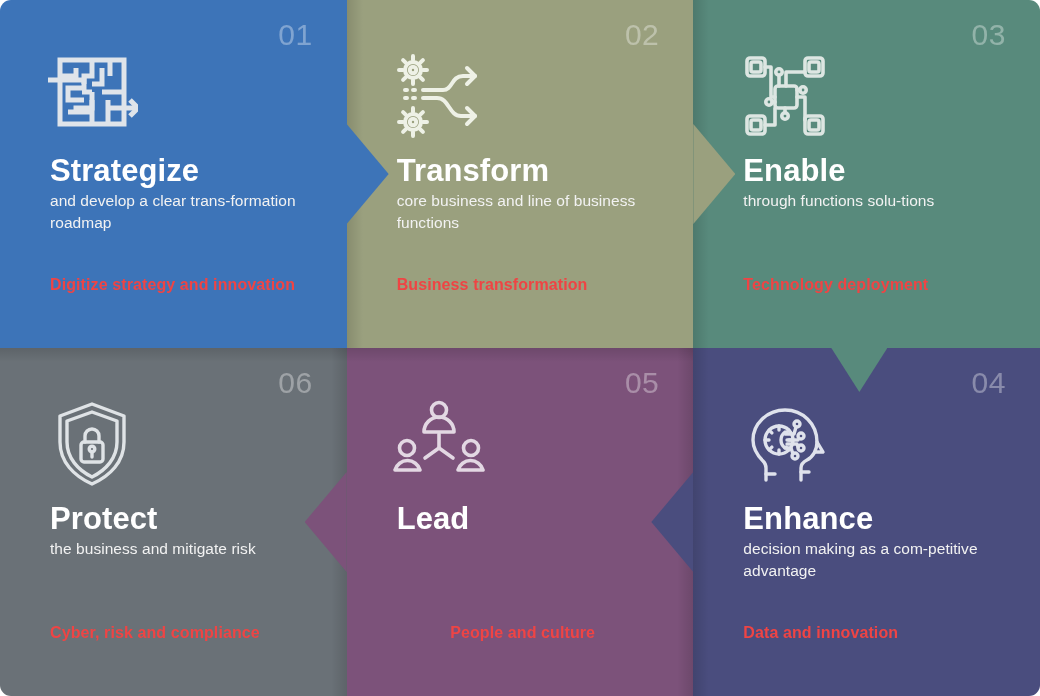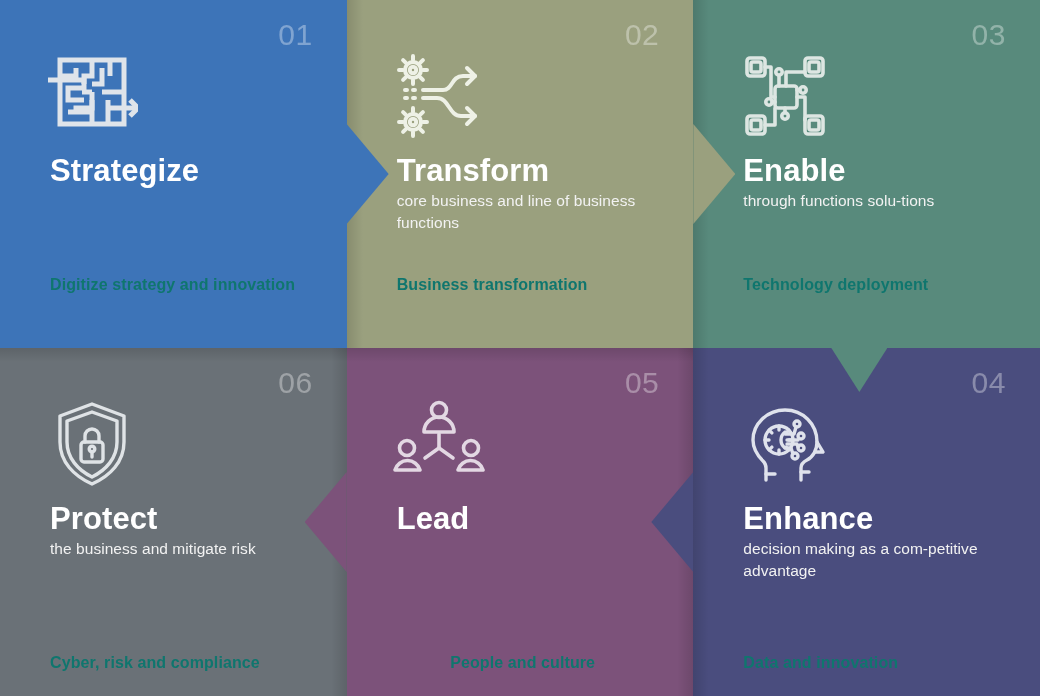--- a/index.html
+++ b/index.html
@@ -2,20 +2,21 @@
 <html><head>
 <meta charset="utf-8">
 <style>
   html,body{margin:0;padding:0;background:#fff;}
   body{font-family:"Liberation Sans","DejaVu Sans",sans-serif;}
 
   #board{
     position:relative;
     width:1040px;height:696px;
     overflow:hidden;
+    border-radius:11px;
   }
 
   .panel{
     position:absolute;
     width:346.67px;height:348px;
     box-sizing:border-box;
     overflow:visible;
   }
   .panel-bg{
     position:absolute;left:0;top:0;width:100%;height:100%;
@@ -99,28 +100,28 @@
   .subtitle{
     position:absolute;left:50px;top:190px;
     width:252px;
     font-size:15.5px;font-weight:400;color:#f2f2f2;
     line-height:1.42;
     letter-spacing:.05px;
   }
   .tagline{
     position:absolute;left:50px;top:272px;
     width:252px;
-    font-size:16px;font-weight:700;color:#0f766e;
+    font-size:16px;font-weight:700;color:#ef4444;
     line-height:1.6;
     letter-spacing:.1px;
   }
   
   .row2 .title{top:155px;}
   .row2 .subtitle{top:190px;}
-  .row2 .tagline{top:272px;margin-top:30px;}
+  .row2 .tagline{top:272px;}
 </style>
 </head>
 <body>
 
 <div id="board">
 
   <div class="panel p1">
     <div class="panel-bg" style="background:#3d74b8"></div>
     <div class="arrow-right" style="background:#3d74b8"></div>
     <div class="content">
@@ -137,20 +138,21 @@
           <path d="M46 42 V58 H30 V62"></path>
           <path d="M62 50 V74"></path>
           <path d="M46 50 V74"></path>
           <path d="M22 62 H46"></path>
           <path d="M46 42 H36"></path>
           <path d="M62 58 H92"></path>
           <path d="M84 50 L92 58 L84 66"></path>
         </svg>
       </div>
       <div class="title">Strategize</div>
+      <div class="subtitle">and develop a clear trans-formation roadmap</div>
       <div class="tagline">Digitize strategy and innovation</div>
     </div>
   </div>
 
   <div class="panel p2">
     <div class="panel-bg" style="background:#9aa07e"></div>
     <div class="arrow-right" style="background:#9aa07e"></div>
     <div class="edge-shadow"></div>
     <div class="content">
       <div class="step-num">02</div>

